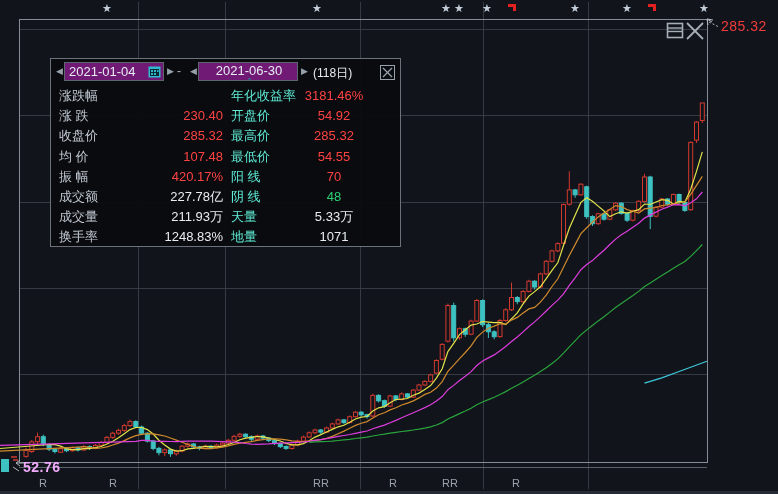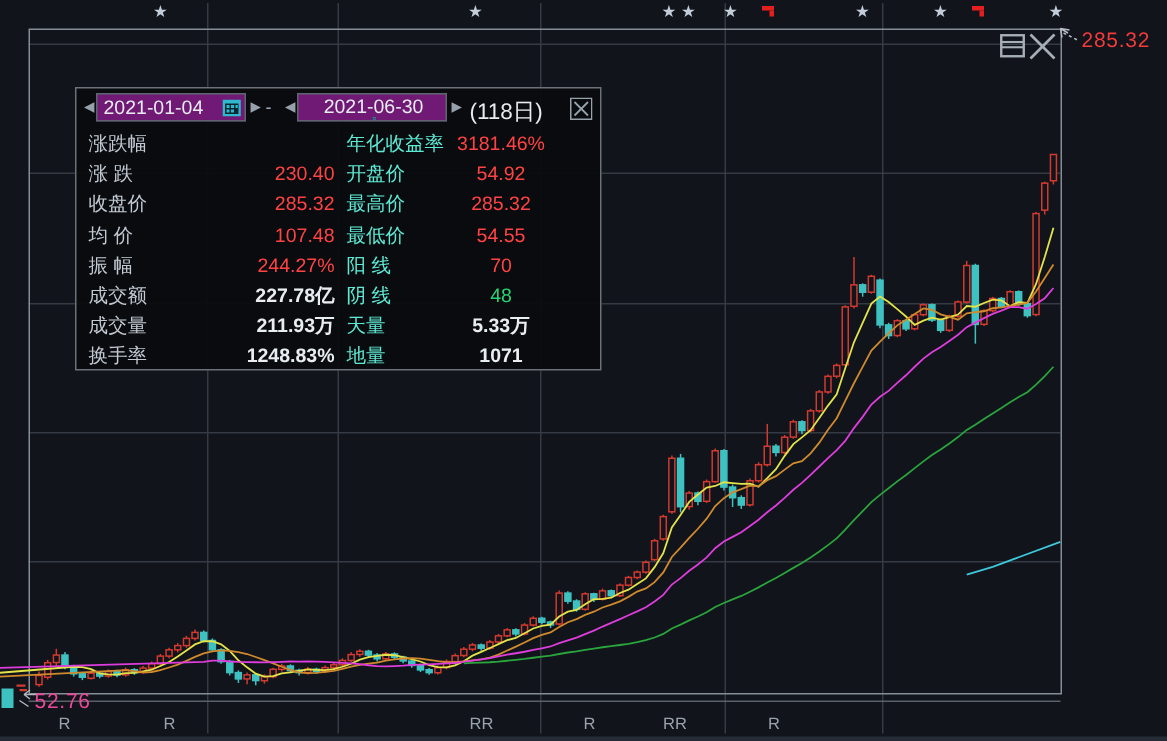--- a/index.html
+++ b/index.html
@@ -5,39 +5,39 @@
   html,body{margin:0;padding:0;background:#0b0e12;}
   .screen{position:relative;width:778px;height:494px;background:#11141a;overflow:hidden;
           font-family:"Liberation Sans","DejaVu Sans",sans-serif;}
   #chart{position:absolute;left:0;top:0;}
   .layer{position:absolute;left:0;top:0;width:778px;height:494px;pointer-events:none;}
   .star{position:absolute;font-size:11px;line-height:10px;color:#c3cdda;pointer-events:auto;cursor:pointer;}
   .flag{position:absolute;width:8px;height:3px;background:#e31f1f;pointer-events:auto;cursor:pointer;}
   .flag::after{content:"";position:absolute;left:5px;top:3px;width:3px;height:4px;background:#e31f1f;}
   .rmark{position:absolute;font-size:11px;color:#9aa2ac;pointer-events:auto;cursor:pointer;}
   .max-label{position:absolute;left:721px;top:18px;font-size:14px;color:#f23b3b;letter-spacing:.5px;}
-  .min-label{position:absolute;left:23px;top:459px;font-size:14px;color:#ec4899;letter-spacing:.5px;}
+  .min-label{position:absolute;left:23px;top:459px;font-size:14px;color:#f0abfc;letter-spacing:.5px;font-weight:bold;}
   .win-btn{position:absolute;cursor:pointer;}
   .panel{position:absolute;left:50px;top:58px;width:351px;height:189px;
          background:rgba(9,11,15,.96);border:1px solid #6b727a;box-sizing:border-box;}
   .date-row{position:relative;height:27px;}
   .arrow-btn{position:absolute;top:7px;font-size:9px;color:#97a1ab;cursor:pointer;}
   .date-box{position:absolute;top:3px;width:100px;height:19px;background:#701a75;border:1px solid #5c666f;
             box-sizing:border-box;display:flex;align-items:center;justify-content:space-between;
             padding:0 2px 0 4px;cursor:pointer;}
   .date-text{font-size:13px;color:#e7ecf1;white-space:nowrap;}
   .dash-sep{position:absolute;left:126px;top:5px;font-size:12px;color:#aab3bc;}
-  .range-label{position:absolute;left:262px;top:6px;font-size:15px;color:#e7ecf1;}
+  .range-label{position:absolute;left:262px;top:6px;font-size:12px;color:#e7ecf1;}
   .panel-close{position:absolute;right:5px;top:6px;cursor:pointer;}
   .stat-row{position:absolute;left:0;width:349px;height:20px;line-height:20px;font-size:13px;}
   .stat-row .l1{position:absolute;left:8px;color:#c2c9d2;}
   .stat-row .v1{position:absolute;left:58px;width:114px;text-align:right;}
   .stat-row .l2{position:absolute;left:180px;color:#5eead4;}
   .stat-row .v2{position:absolute;right:6px;width:120px;text-align:center;}
-  .c-red{color:#ff4343;} .c-green{color:#2bd172;} .c-white{color:#e8edf2;font-weight:bold;}
+  .c-red{color:#ff4343;} .c-green{color:#2bd172;} .c-white{color:#e8edf2;}
   .bottom-strip{position:absolute;left:0;top:491px;width:778px;height:3px;background:#262c35;}
 </style>
 </head>
 <body>
 
 <div class="screen">
 
   <svg id="chart" width="778" height="494" viewBox="0 0 778 494">
       <g stroke="#343b44" stroke-width="1">
         <line x1="138.5" y1="2" x2="138.5" y2="489"></line>
@@ -408,21 +408,21 @@
     <span class="v2 c-red">285.32</span>
         </div>
         <div class="stat-row" style="top: 87.6px;">
           <span class="l1">均 价</span>
     <span class="v1 c-red">107.48</span>
     <span class="l2">最低价</span>
     <span class="v2 c-red">54.55</span>
         </div>
         <div class="stat-row" style="top: 107.8px;">
           <span class="l1">振 幅</span>
-    <span class="v1 c-red">244.27%</span>
+    <span class="v1 c-red">420.17%</span>
     <span class="l2">阳 线</span>
     <span class="v2 c-red">70</span>
         </div>
         <div class="stat-row" style="top: 128px;">
           <span class="l1">成交额</span>
     <span class="v1 c-white">227.78亿</span>
     <span class="l2">阴 线</span>
     <span class="v2 c-green">48</span>
         </div>
         <div class="stat-row" style="top: 148.2px;">

